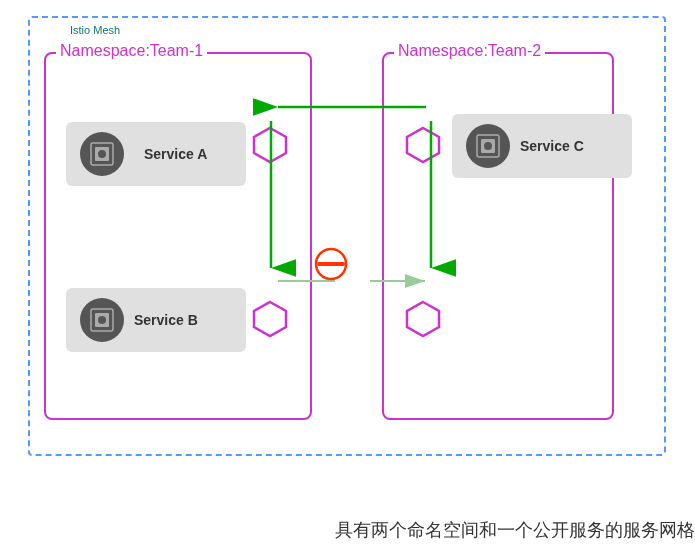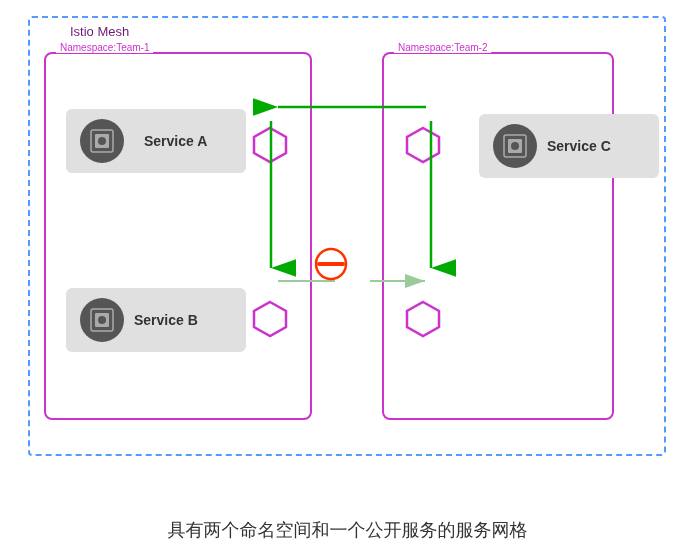--- a/index.html
+++ b/index.html
@@ -32,22 +32,22 @@
       width: 638px;
       height: 440px;
       border: 2px dashed #5599ff;
       border-radius: 4px;
     }
 
     .istio-mesh-label {
       position: absolute;
       top: 6px;
       left: 36px;
-      font-size: 13px;
-      color: #701a75;
+      font-size: 11px;
+      color: #0f766e;
       background: #fff;
       padding: 0 4px;
     }
 
     
     .namespace-box {
       position: absolute;
       border: 2px solid #cc33cc;
       border-radius: 8px;
       background: rgba(255,255,255,0.5);
@@ -64,21 +64,21 @@
       top: 52px;
       left: 382px;
       width: 232px;
       height: 368px;
     }
 
     .namespace-label {
       position: absolute;
       top: -12px;
       left: 10px;
-      font-size: 10px;
+      font-size: 16px;
       color: #cc33cc;
       background: #fff;
       padding: 0 4px;
     }
 
     
     .service-box {
       position: absolute;
       background: #e0e0e0;
       border-radius: 6px;
@@ -116,39 +116,39 @@
       height: 440px;
       pointer-events: none;
     }
 
     
     .caption {
       position: absolute;
       bottom: 18px;
       left: 0;
       width: 695px;
-      text-align: center;
+      text-align: right;
       font-size: 18px;
       color: #333;
       font-family: "Microsoft YaHei", Arial, sans-serif;
     }
   </style>
 </head>
 <body>
 
 <div class="main-container">
 
   <div class="istio-mesh">
     <span class="istio-mesh-label">Istio Mesh</span>
   </div>
 
   <div class="namespace-box namespace-team1">
     <span class="namespace-label">Namespace:Team-1</span>
 
-    <div class="service-box" style="top:55px; left:20px;gap:20px;">
+    <div class="service-box" style="top:68px; left:20px;gap:20px;">
       <div class="service-icon">
         <svg width="28" height="28" viewBox="0 0 28 28" fill="none">
           <rect x="3" y="3" width="22" height="22" rx="2" stroke="#aaa" stroke-width="1.5" fill="none"></rect>
           <rect x="7" y="7" width="14" height="14" rx="1" fill="#aaa"></rect>
           <circle cx="14" cy="14" r="4" fill="#555"></circle>
         </svg>
       </div>
       <span class="service-label">Service A</span>
     </div>
 
@@ -172,21 +172,21 @@
     <div style="position:absolute; top:246px; left:205px;">
       <svg width="38" height="38" viewBox="0 0 38 38">
         <polygon points="19,2 35,11 35,27 19,36 3,27 3,11" fill="none" stroke="#cc33cc" stroke-width="2.5"></polygon>
       </svg>
     </div>
   </div>
 
   <div class="namespace-box namespace-team2">
     <span class="namespace-label">Namespace:Team-2</span>
 
-    <div class="service-box" style="top:60px; left:68px;margin-left:27px;">
+    <div class="service-box" style="top:60px; left:68px;">
       <div class="service-icon">
         <svg width="28" height="28" viewBox="0 0 28 28" fill="none">
           <rect x="3" y="3" width="22" height="22" rx="2" stroke="#aaa" stroke-width="1.5" fill="none"></rect>
           <rect x="7" y="7" width="14" height="14" rx="1" fill="#aaa"></rect>
           <circle cx="14" cy="14" r="4" fill="#555"></circle>
         </svg>
       </div>
       <span class="service-label">Service C</span>
     </div>
 

